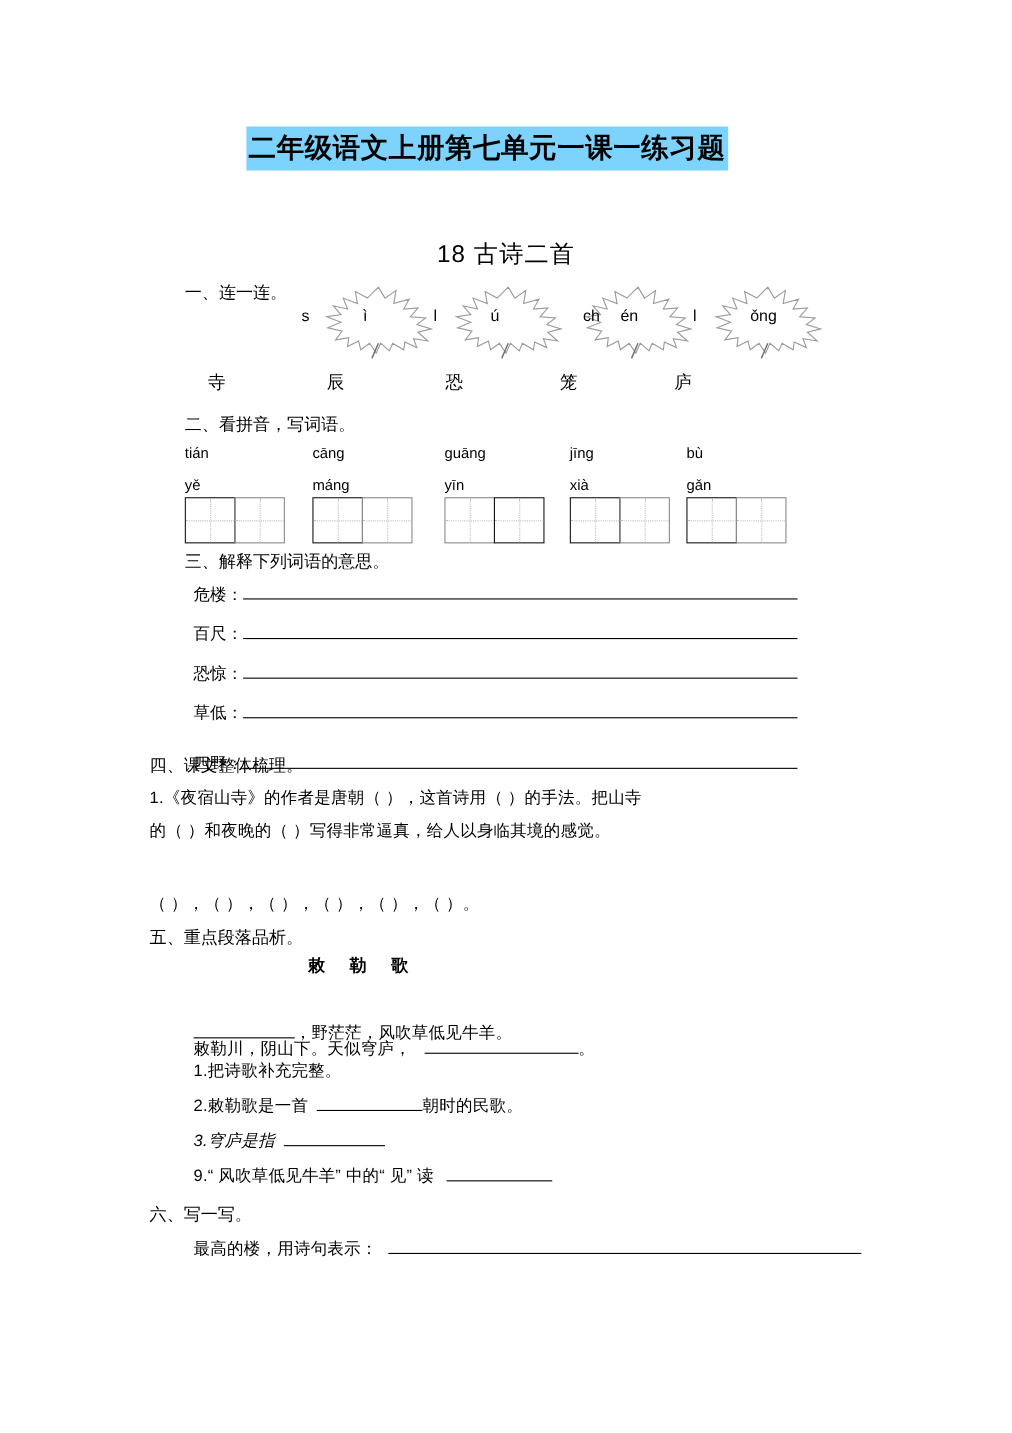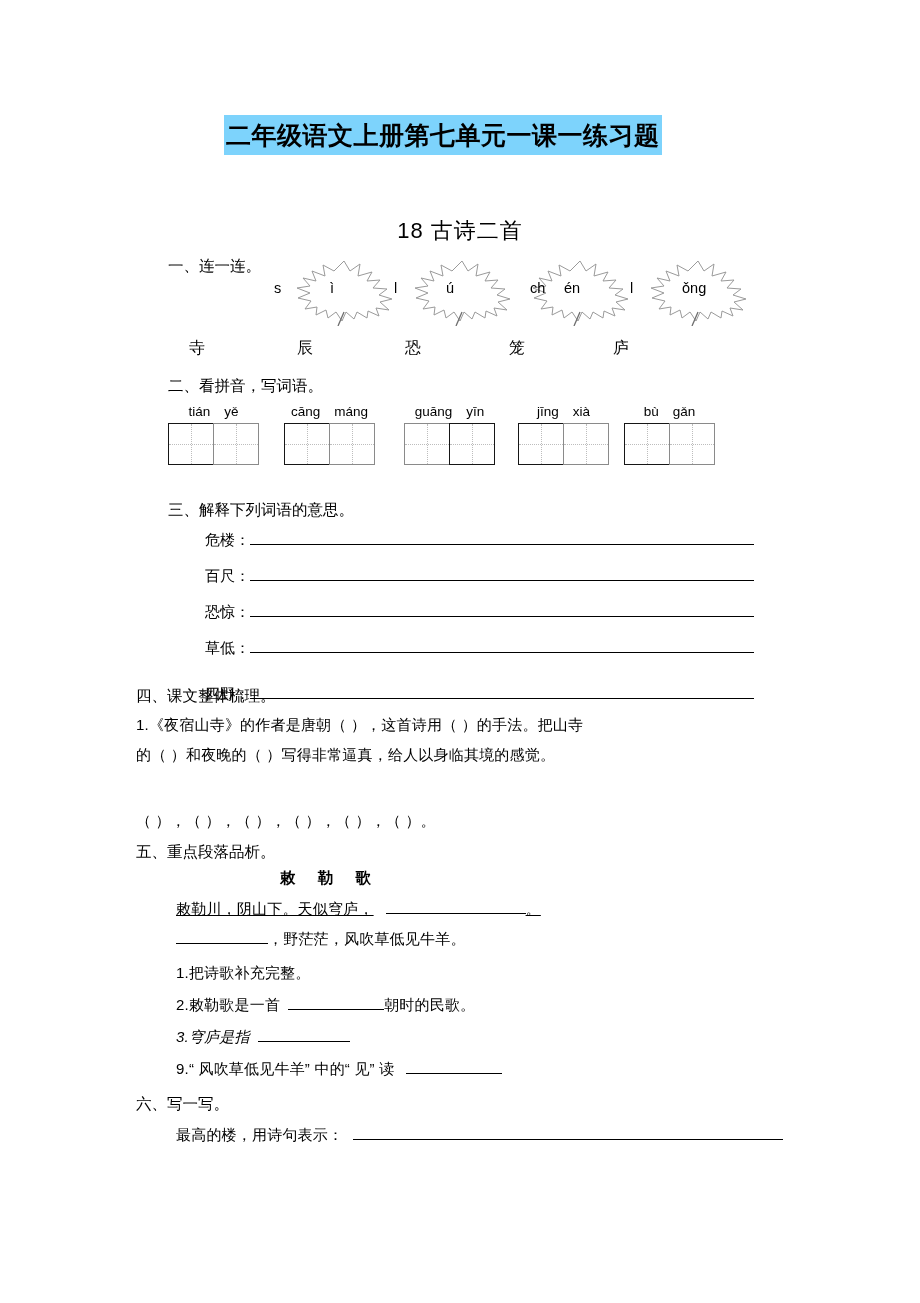--- a/index.html
+++ b/index.html
@@ -113,20 +113,21 @@
     position: absolute;
     top: 404px;
   }
   .py-labels {
     display: flex;
     justify-content: center;
     gap: 14px;
     font-size: 13.5px;
     margin-bottom: 4px;
     white-space: nowrap;
+    flex-direction: column;
   }
   .grid-pair {
     display: flex;
   }
   .tzg {
     position: relative;
     width: 46px;
     height: 42px;
     box-sizing: border-box;
     border: 1px solid #8a8a8a;
@@ -157,21 +158,21 @@
     border-top: 1px dotted #bdbdbd;
   }
 
   
   .expl-item {
     position: absolute;
     left: 176px;
     font-size: 15px;
     white-space: nowrap;
   }
-  .expl-word { display: inline-block; margin-left: 29px; }
+  .expl-word { display: inline-block; }
   .expl-rule {
     display: inline-block;
     border-bottom: 1.4px solid #000;
     height: 14px;
     vertical-align: baseline;
   }
 
   
   .ptext {
     position: absolute;
@@ -336,21 +337,21 @@
   <div class="sec-head" style="left:136px; top:686px;">四、课文整体梳理。</div>
 
   <div class="ptext" style="left:136px; top:716px;">1.《夜宿山寺》的作者是唐朝（            ），这首诗用（           ）的手法。把山寺</div>
   <div class="ptext" style="left:136px; top:746px;">的（         ）和夜晚的（             ）写得非常逼真，给人以身临其境的感觉。</div>
   <div class="ptext" style="left:136px; top:812px;">（         ），（         ），（         ），（         ），（         ），（         ）。</div>
 
   <div class="sec-head" style="left:136px; top:842px;">五、重点段落品析。</div>
 
   <div class="poem-title">敕 勒 歌</div>
 
-  <div class="ptext" style="left:176px; top:900px;text-decoration:underline;">
+  <div class="ptext" style="left:176px; top:944px;">
     <span>敕勒川，阴山下。天似穹庐，</span><span class="blank" style="width:140px; margin-left:12px;"></span><span>。</span>
   </div>
 
   <div class="ptext" style="left:176px; top:930px;">
     <span class="blank" style="width:92px;"></span><span>，野茫茫，风吹草低见牛羊。</span>
   </div>
 
   <div class="ptext" style="left:176px; top:964px;">1.把诗歌补充完整。</div>
 
   <div class="ptext" style="left:176px; top:996px;">

